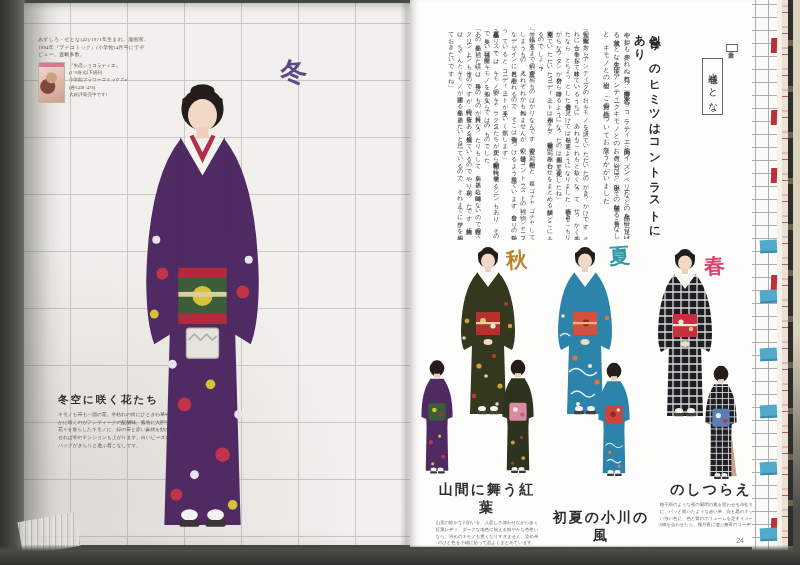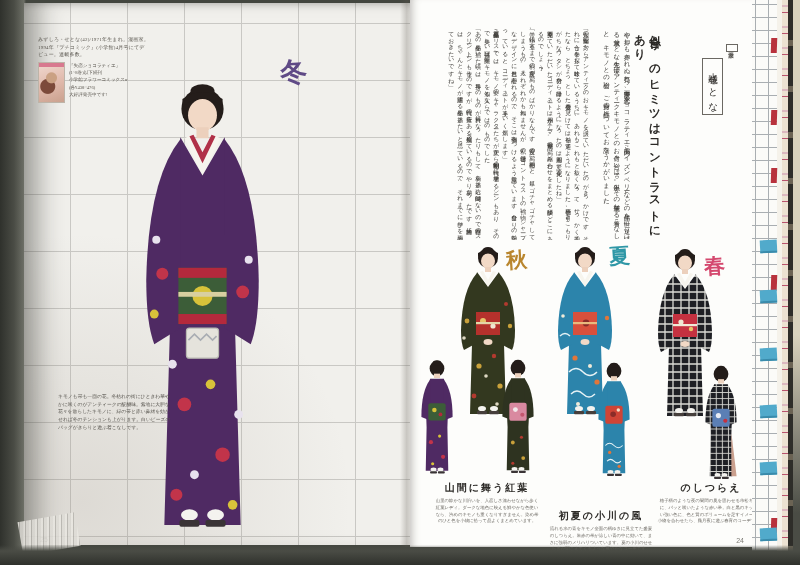--- a/index.html
+++ b/index.html
@@ -59,21 +59,21 @@
   .article-body{position:absolute;left:8px;top:27px;height:213px;width:172px;font-size:5.8px;
         line-height:1.55;color:#3e3c38;white-space:pre-line;overflow:hidden;}
 
   .char-autumn{left:96px;top:250px;font-size:21px;color:#b9862e;}
   .char-summer{left:199px;top:246px;font-size:21px;color:#2f97a6;}
   .char-spring{left:294px;top:256px;font-size:21px;color:#d4486e;}
 
   .fig{position:absolute;}
   .cap-block{position:absolute;top:481px;width:110px;text-align:center;}
   .cap-a{left:22px;} .cap-s{left:136px;margin-top:28px;} .cap-p{left:246px;}
-  .cap-title{font-size:10px;font-weight:bold;letter-spacing:2px;color:#2e2c29;margin-bottom:3px;}
+  .cap-title{font-size:14px;font-weight:bold;letter-spacing:2px;color:#2e2c29;margin-bottom:3px;}
   .cap-line{font-size:4.4px;line-height:1.55;color:#6b6862;white-space:nowrap;}
 
   
   .edge{position:absolute;left:752px;top:0;width:48px;height:558px;background:#fbfbf8;}
   .grid-paper{position:absolute;left:0;top:0;width:25px;height:100%;
         background-image:linear-gradient(#a9aeb1 1px,rgba(0,0,0,0) 1px),
                          linear-gradient(90deg,#a9aeb1 1px,rgba(0,0,0,0) 1px);
         background-size:13px 13px;background-position:3px 4px;}
   .band1{position:absolute;left:25px;top:0;width:5px;height:100%;background:#f5f2ea;}
   .band2{position:absolute;left:30px;top:0;width:6px;height:100%;
@@ -149,20 +149,21 @@
       <rect x="28" y="104" width="24" height="2.4" fill="#d8cfa0"></rect>
       <rect x="32" y="122" width="16" height="15" rx="1.5" fill="#e5e3dc" stroke="#b9b9b2" stroke-width="0.6"></rect>
       <path d="M33,128 l3,-3 3,3 3,-3 3,3 2,-2" stroke="#a9adb3" fill="none" stroke-width="0.8"></path>
       <ellipse cx="33.5" cy="215" rx="4.2" ry="2.8" fill="#f4f3ef"></ellipse>
       <ellipse cx="46.5" cy="215" rx="4.2" ry="2.8" fill="#f4f3ef"></ellipse>
       <rect x="28.5" y="217.5" width="10" height="3.4" rx="1" fill="#3a3436"></rect>
       <rect x="41.5" y="217.5" width="10" height="3.4" rx="1" fill="#3a3436"></rect>
     </svg>
 
     <div class="coord-block">
+      <div class="coord-title">冬空に咲く花たち</div>
       <div class="coord-line">キモノも帯も一面の花。冬枯れの街にひときわ華や</div>
       <div class="coord-line">かに咲くのがアンティークの醍醐味。紫地に大胆な</div>
       <div class="coord-line">花々を散らしたキモノに、緑の帯と赤い鼻緒を効か</div>
       <div class="coord-line">せれば冬のテンションも上がります。白いビーズの</div>
       <div class="coord-line">バッグがきらりと遊ぶ着こなしです。</div>
     </div>
 
     <span class="pagenum pn-left">25</span>
     <div class="corner-pages"></div>
   </div>

